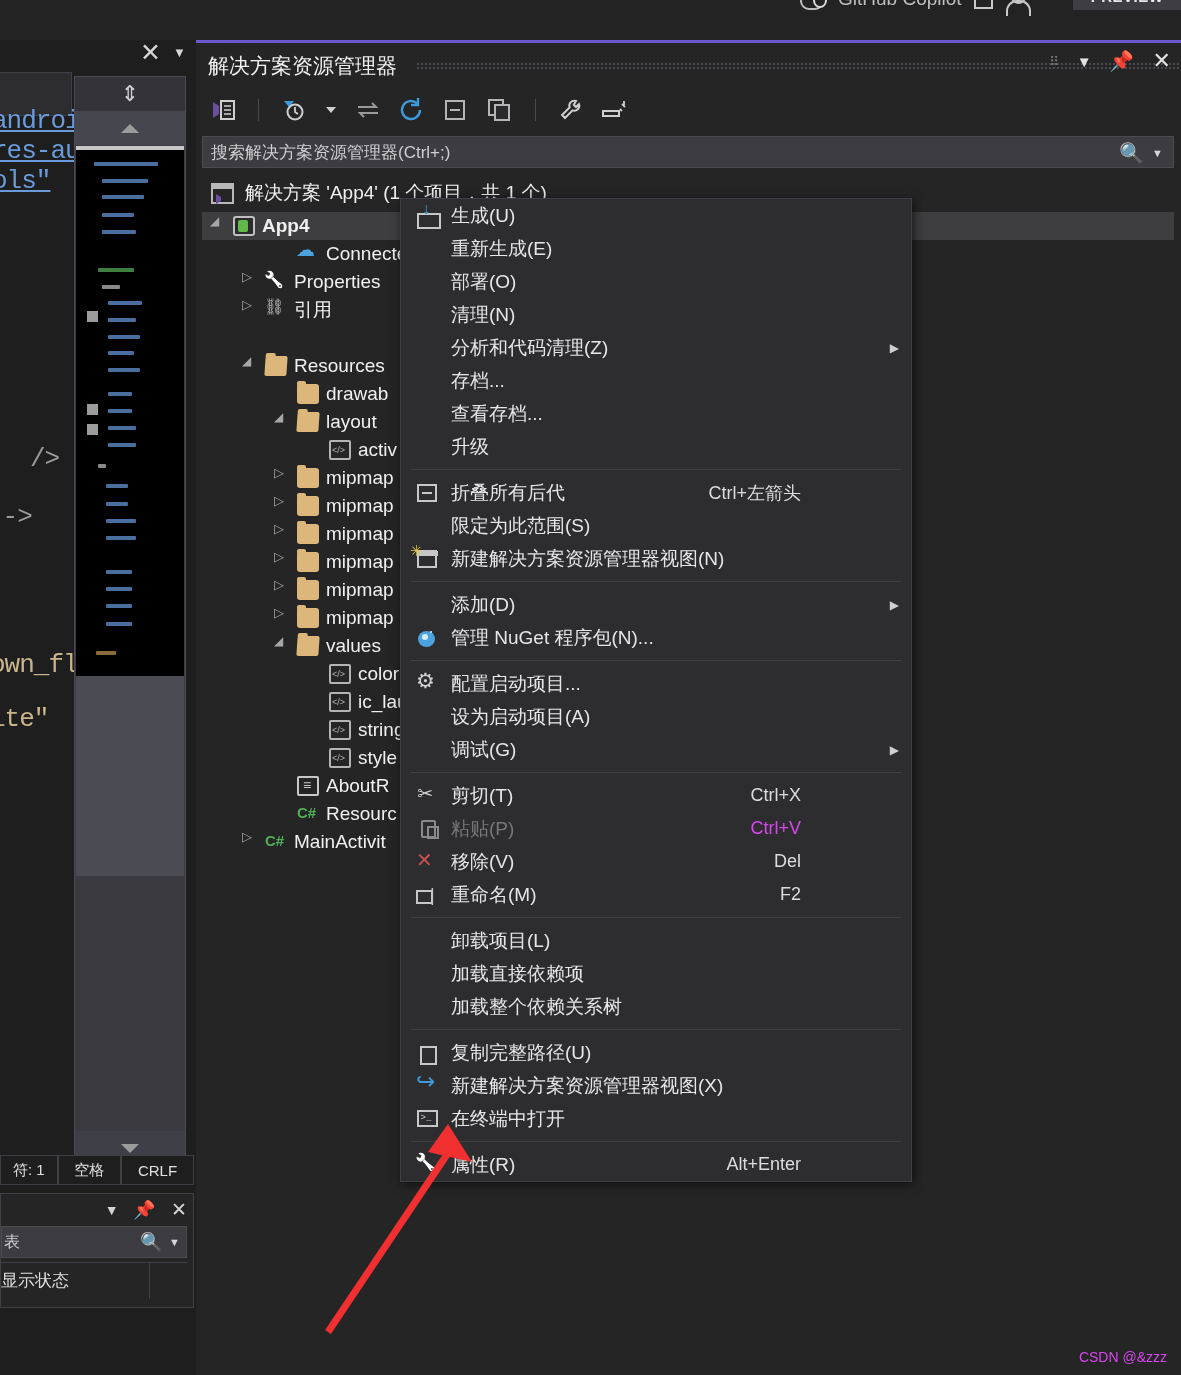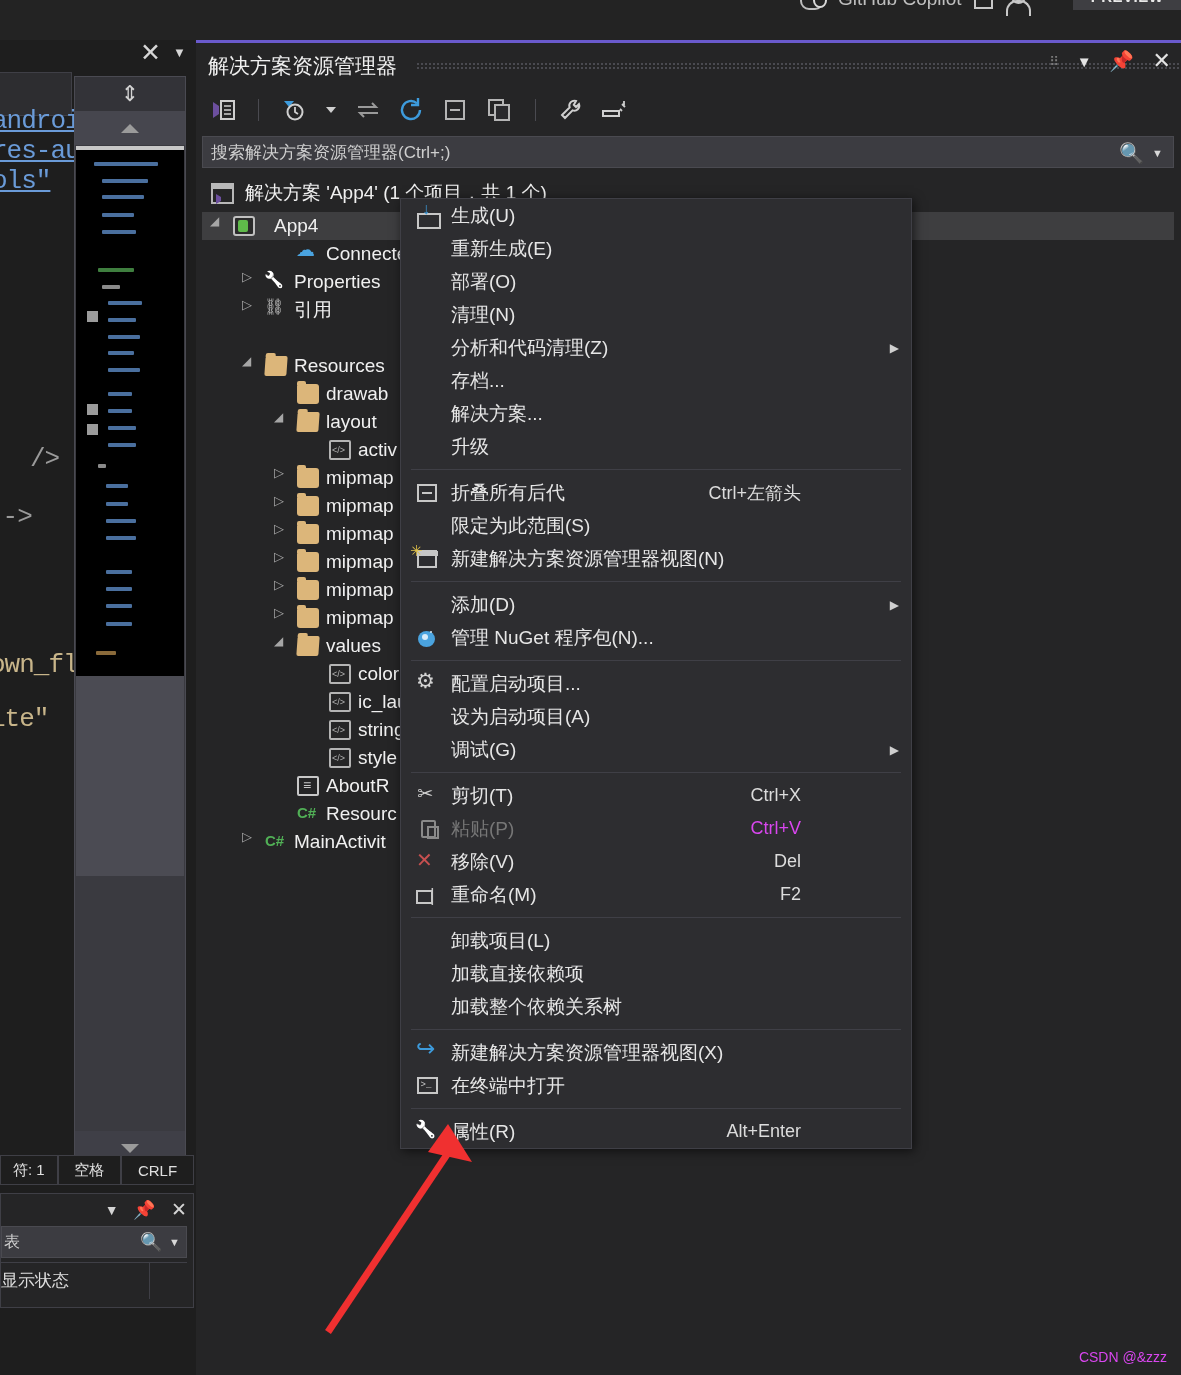--- a/index.html
+++ b/index.html
@@ -78,21 +78,21 @@
   .se-searchbar .ph { color:#cfcfcf; font-size:17px; }
   .se-search-right { position:absolute; right:10px; top:4px; display:flex; gap:8px; align-items:center; color:#d8d8d8; }
 
   .sln-row { position:absolute; left:1px; top:138px; width:972px; height:30px; display:flex; align-items:center; gap:10px; padding-left:14px; }
   .sln-row .label { color:#f0f0f0; font-size:19px; }
 
   .tree { position:absolute; left:6px; top:172px; width:972px; }
   .tnode { position:relative; height:28px; display:flex; align-items:center; gap:7px; }
   .tnode.sel { background:#3e3e40; }
   .tnode .lbl { color:#f0f0f0; font-size:19px; white-space:nowrap; }
-  .tnode.root .lbl { font-weight:normal;margin-left:12px; }
+  .tnode.root .lbl { font-weight:bold; }
   .exp { width:16px; height:16px; display:inline-block; position:relative; flex:0 0 16px; }
   .exp.closed::before { content:""; position:absolute; left:3px; top:2px; width:0;height:0;
       border-top:6px solid transparent;border-bottom:6px solid transparent;border-left:8px solid transparent;
       box-sizing:border-box; border-left-color:transparent; }
   .exp.closed::after { content:"▷"; position:absolute; left:0; top:-5px; font-size:13px; color:#a6a6a6; }
   .exp.open::after { content:"◢"; position:absolute; left:0; top:-4px; font-size:12px; color:#a6a6a6; transform:rotate(0deg); }
   .ico { width:22px; height:20px; flex:0 0 22px; position:relative; }
   .ico.folder { background:#dcb67a; border-radius:2px 3px 3px 3px; }
   .ico.folder::before { content:""; position:absolute; left:0; top:-3px; width:9px; height:4px; background:#dcb67a; border-radius:2px 2px 0 0; }
   .ico.folderopen { background:#dcb67a; border-radius:2px; transform:skewX(-4deg); }
@@ -477,21 +477,21 @@
         <span class="ctx-label">清理(N)</span>
       </div>
       <div class="ctx-item">
         <span class="ctx-label">分析和代码清理(Z)</span>
         <span class="ctx-sub">▶</span>
       </div>
       <div class="ctx-item">
         <span class="ctx-label">存档...</span>
       </div>
       <div class="ctx-item">
-        <span class="ctx-label">解决方案...</span>
+        <span class="ctx-label">查看存档...</span>
       </div>
       <div class="ctx-item">
         <span class="ctx-label">升级</span>
       </div>
       <div class="ctx-sep"></div>
       <div class="ctx-item">
         <span class="ctx-ico">
           <span class="ci ci-collapse"></span>
         </span>
         <span class="ctx-label">折叠所有后代</span>
@@ -564,20 +564,26 @@
       <div class="ctx-item">
         <span class="ctx-label">卸载项目(L)</span>
       </div>
       <div class="ctx-item">
         <span class="ctx-label">加载直接依赖项</span>
       </div>
       <div class="ctx-item">
         <span class="ctx-label">加载整个依赖关系树</span>
       </div>
       <div class="ctx-sep"></div>
+      <div class="ctx-item">
+        <span class="ctx-ico">
+          <span class="ci ci-copypath"></span>
+        </span>
+        <span class="ctx-label">复制完整路径(U)</span>
+      </div>
       <div class="ctx-item">
         <span class="ctx-ico">
           <span class="ci ci-openfolder"></span>
         </span>
         <span class="ctx-label">新建解决方案资源管理器视图(X)</span>
       </div>
       <div class="ctx-item">
         <span class="ctx-ico">
           <span class="ci ci-terminal"></span>
         </span>

